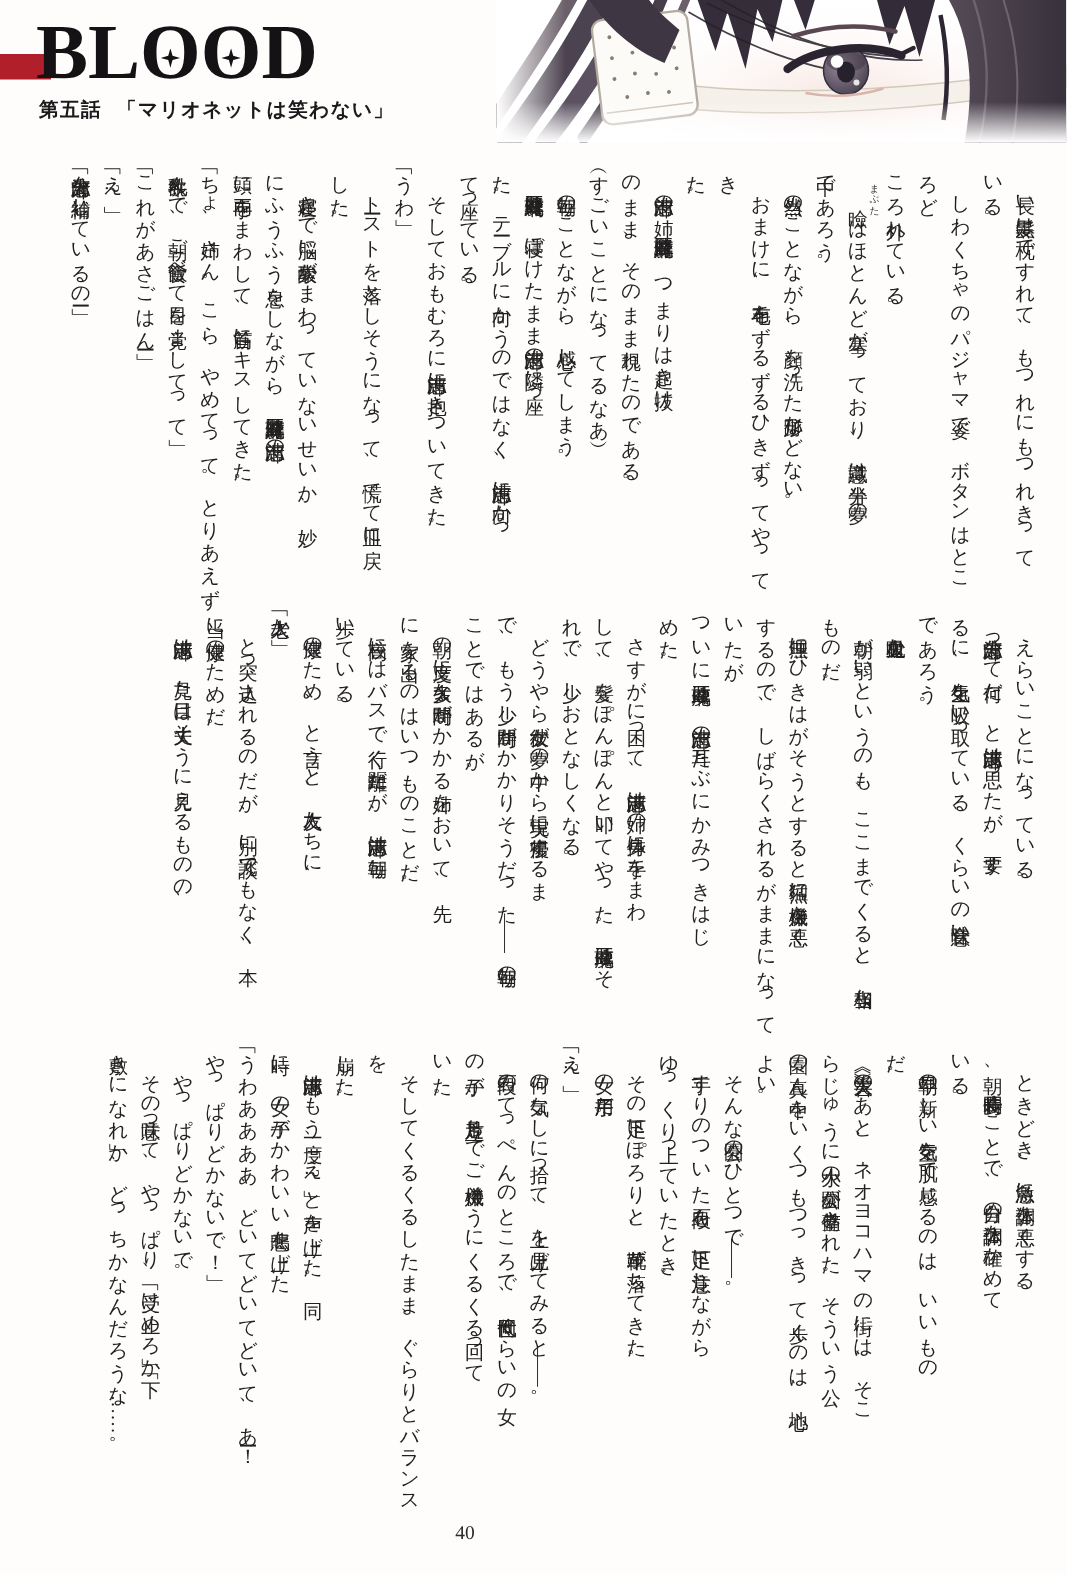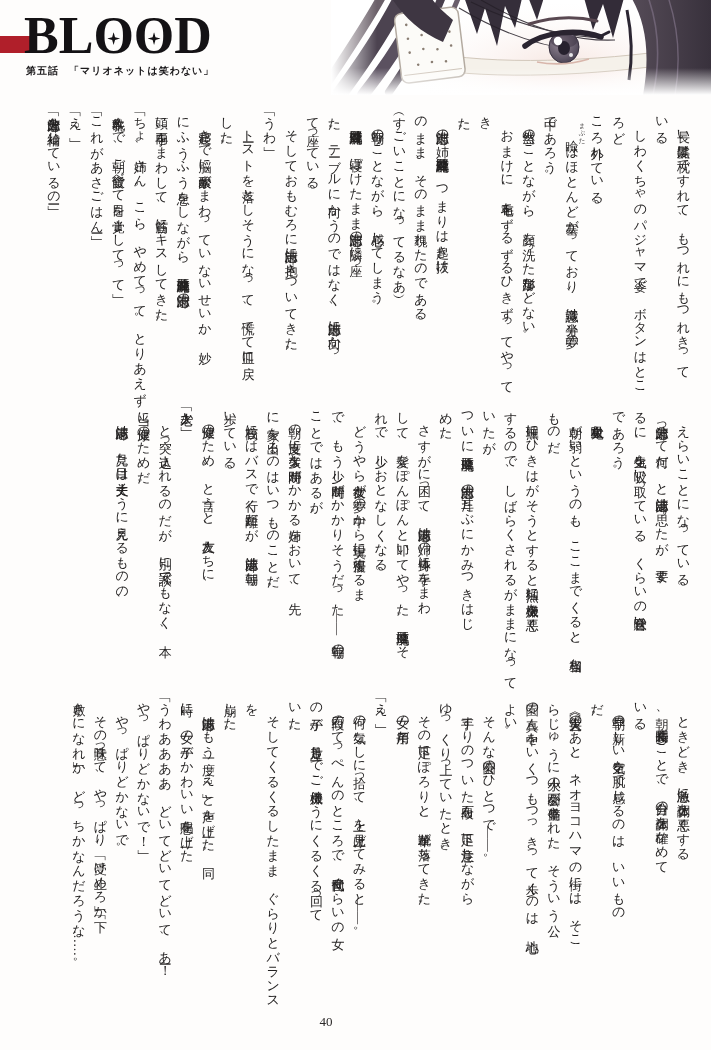--- a/index.html
+++ b/index.html
@@ -26,21 +26,21 @@
   .lg{display:inline-block;}
   .lo{position:relative;}
   .spark{
     position:absolute;left:50%;top:55%;
     width:13px;height:13px;background:#141215;
     transform:translate(-50%,-50%);
     clip-path:polygon(50% 0,61% 39%,100% 50%,61% 61%,50% 100%,39% 61%,0 50%,39% 39%);
   }
   .episode{
     position:absolute;left:26px;top:64px;z-index:2;
-    font-size:10px;font-weight:bold;color:#1b191b;
+    font-size:13px;font-weight:bold;color:#1b191b;
     letter-spacing:1px;white-space:nowrap;
   }
   .episode .ep-title{margin-left:10px;}
   .art{position:absolute;right:0;top:0;z-index:0;}
 
   
   .band{
     position:absolute;right:17px;
     writing-mode:vertical-rl;
     -webkit-writing-mode:vertical-rl;
@@ -51,21 +51,21 @@
   }
   #band1{top:108px;height:292px;}
   #band2{top:403px;height:290px;}
   #band3{top:694px;height:312px;}
   .tcol{height:100%;}
   ruby rt{font-size:6.5px;color:#3a3838;letter-spacing:0;}
 
   
   .pageno{
     position:absolute;left:0;top:1014px;width:620px;
-    text-align:center;font-size:13px;color:#2a2828;margin-left:16px;
+    text-align:center;font-size:13px;color:#2a2828;
   }
 </style>
 </head>
 <body>
 
 <div class="page">
 
   <svg class="art" viewBox="0 0 380 95" width="380" height="95" preserveAspectRatio="none">
     <defs>
       <radialGradient id="skin" cx="0.55" cy="0.55" r="0.6">

